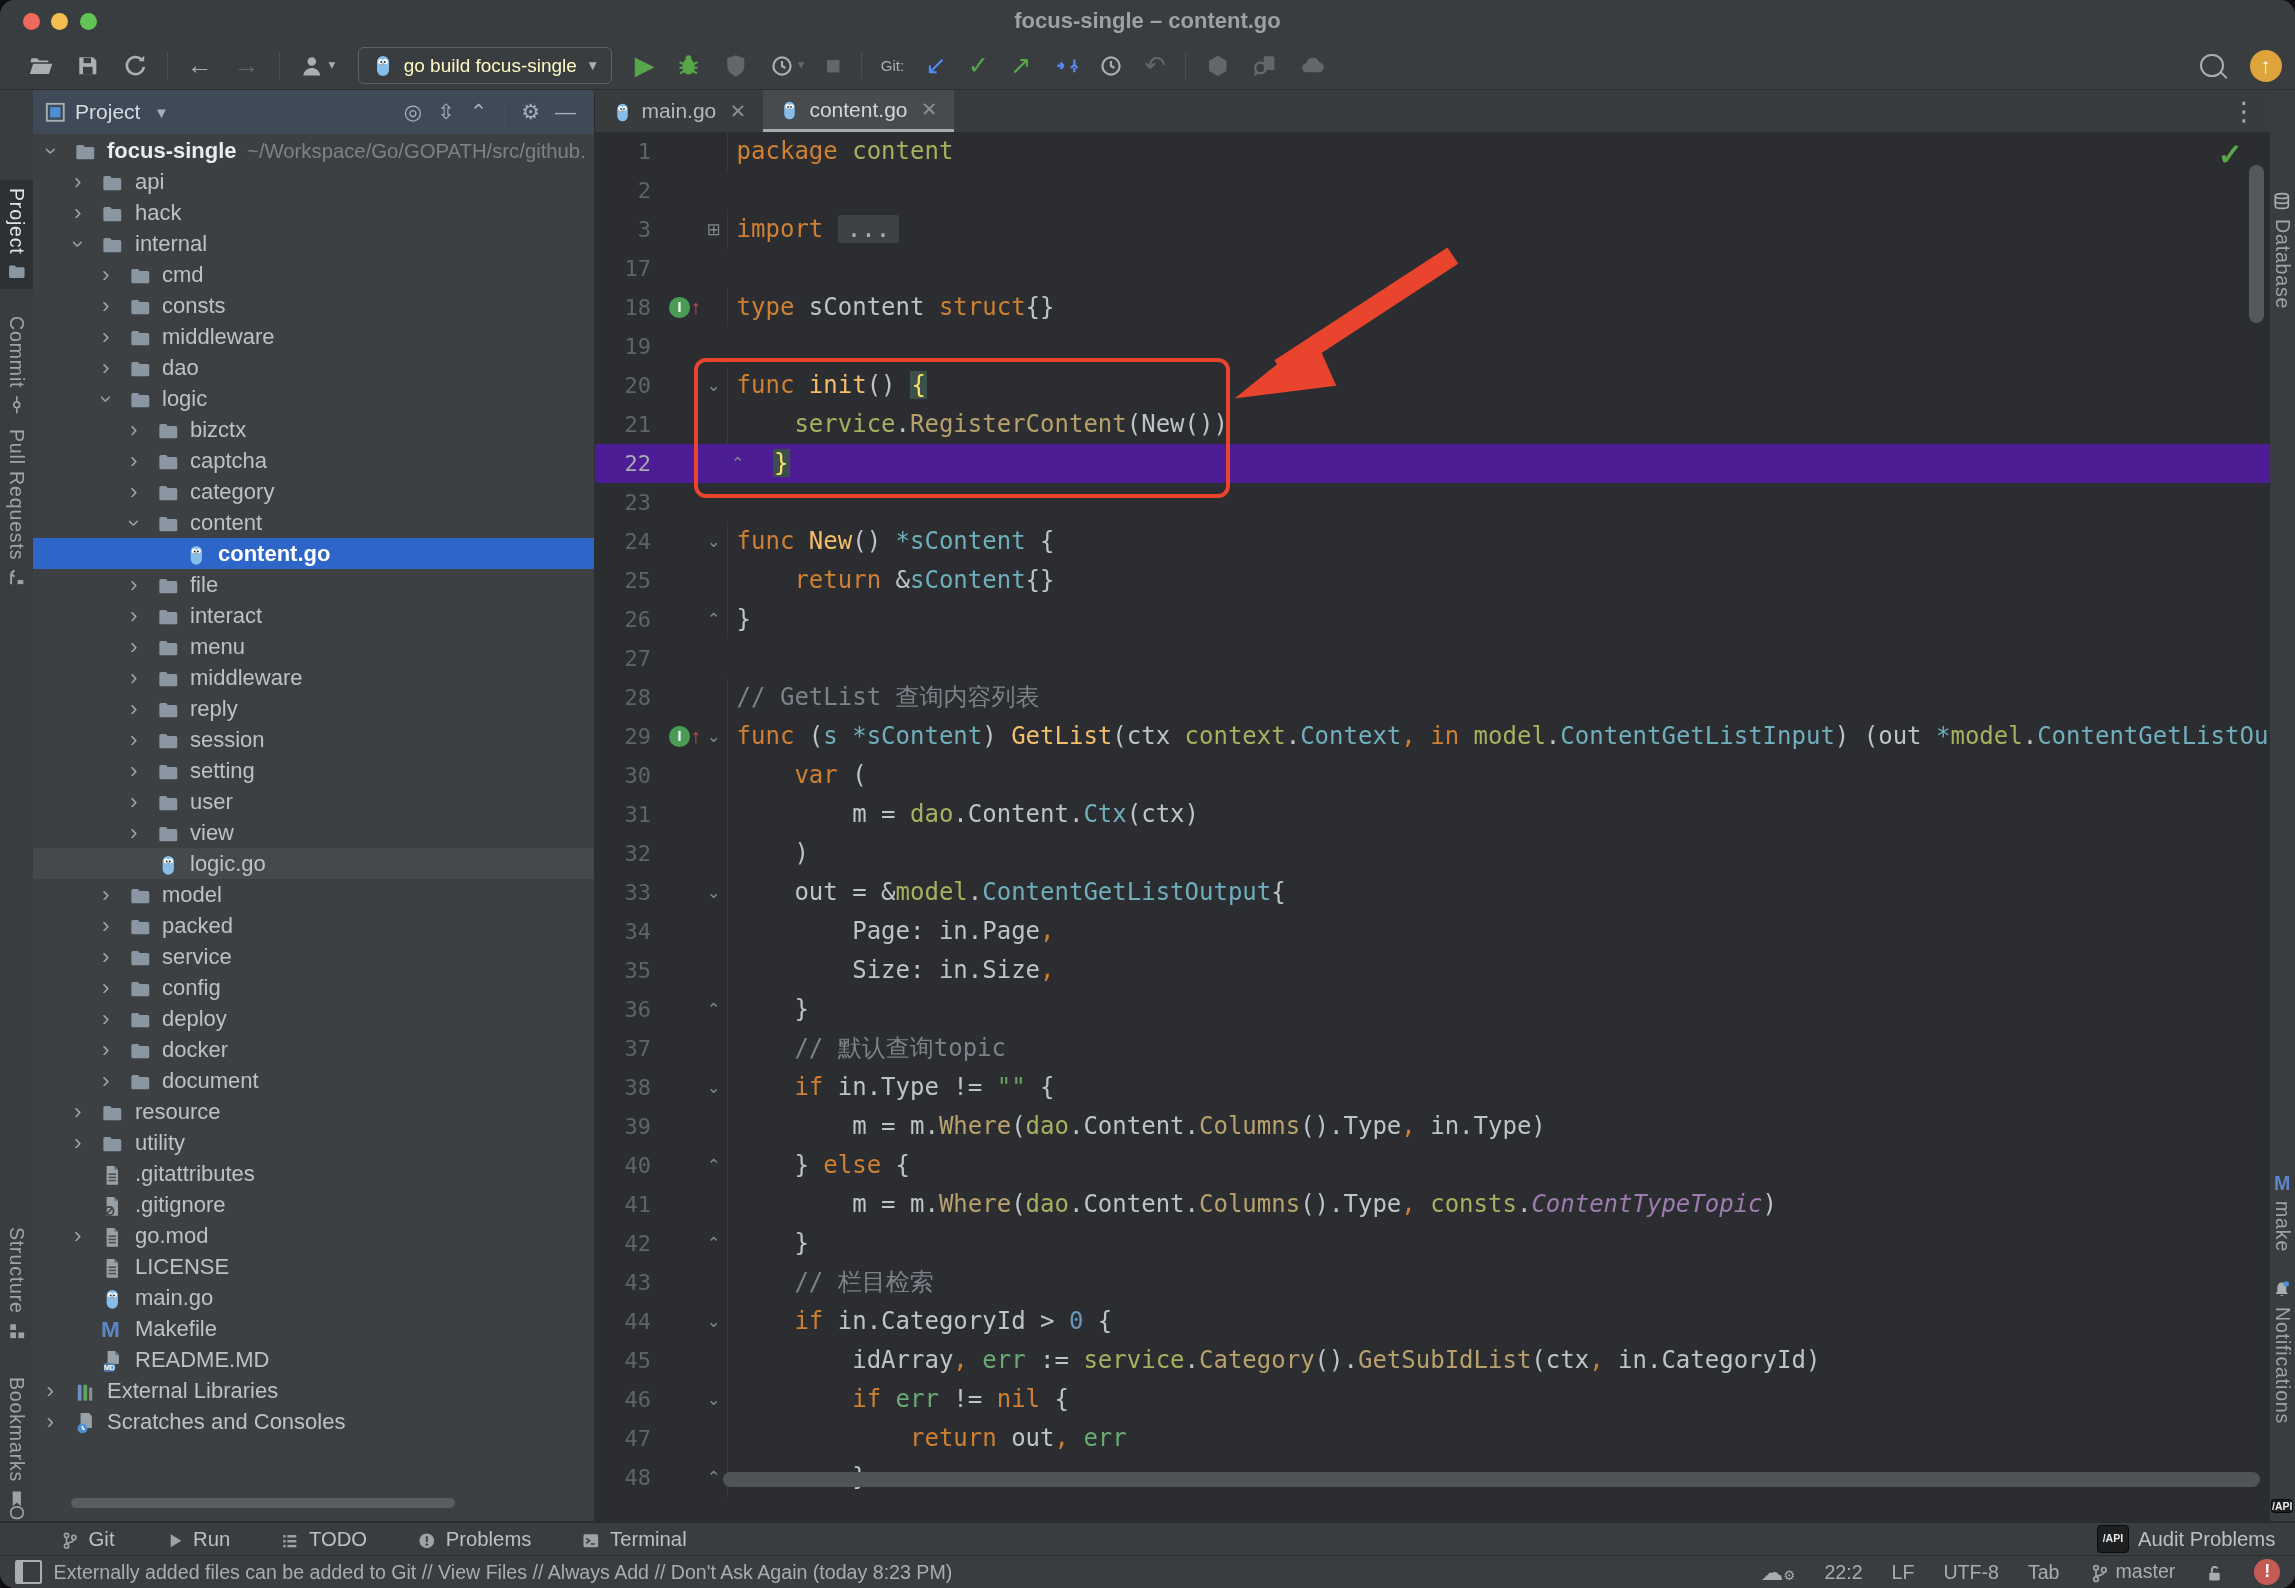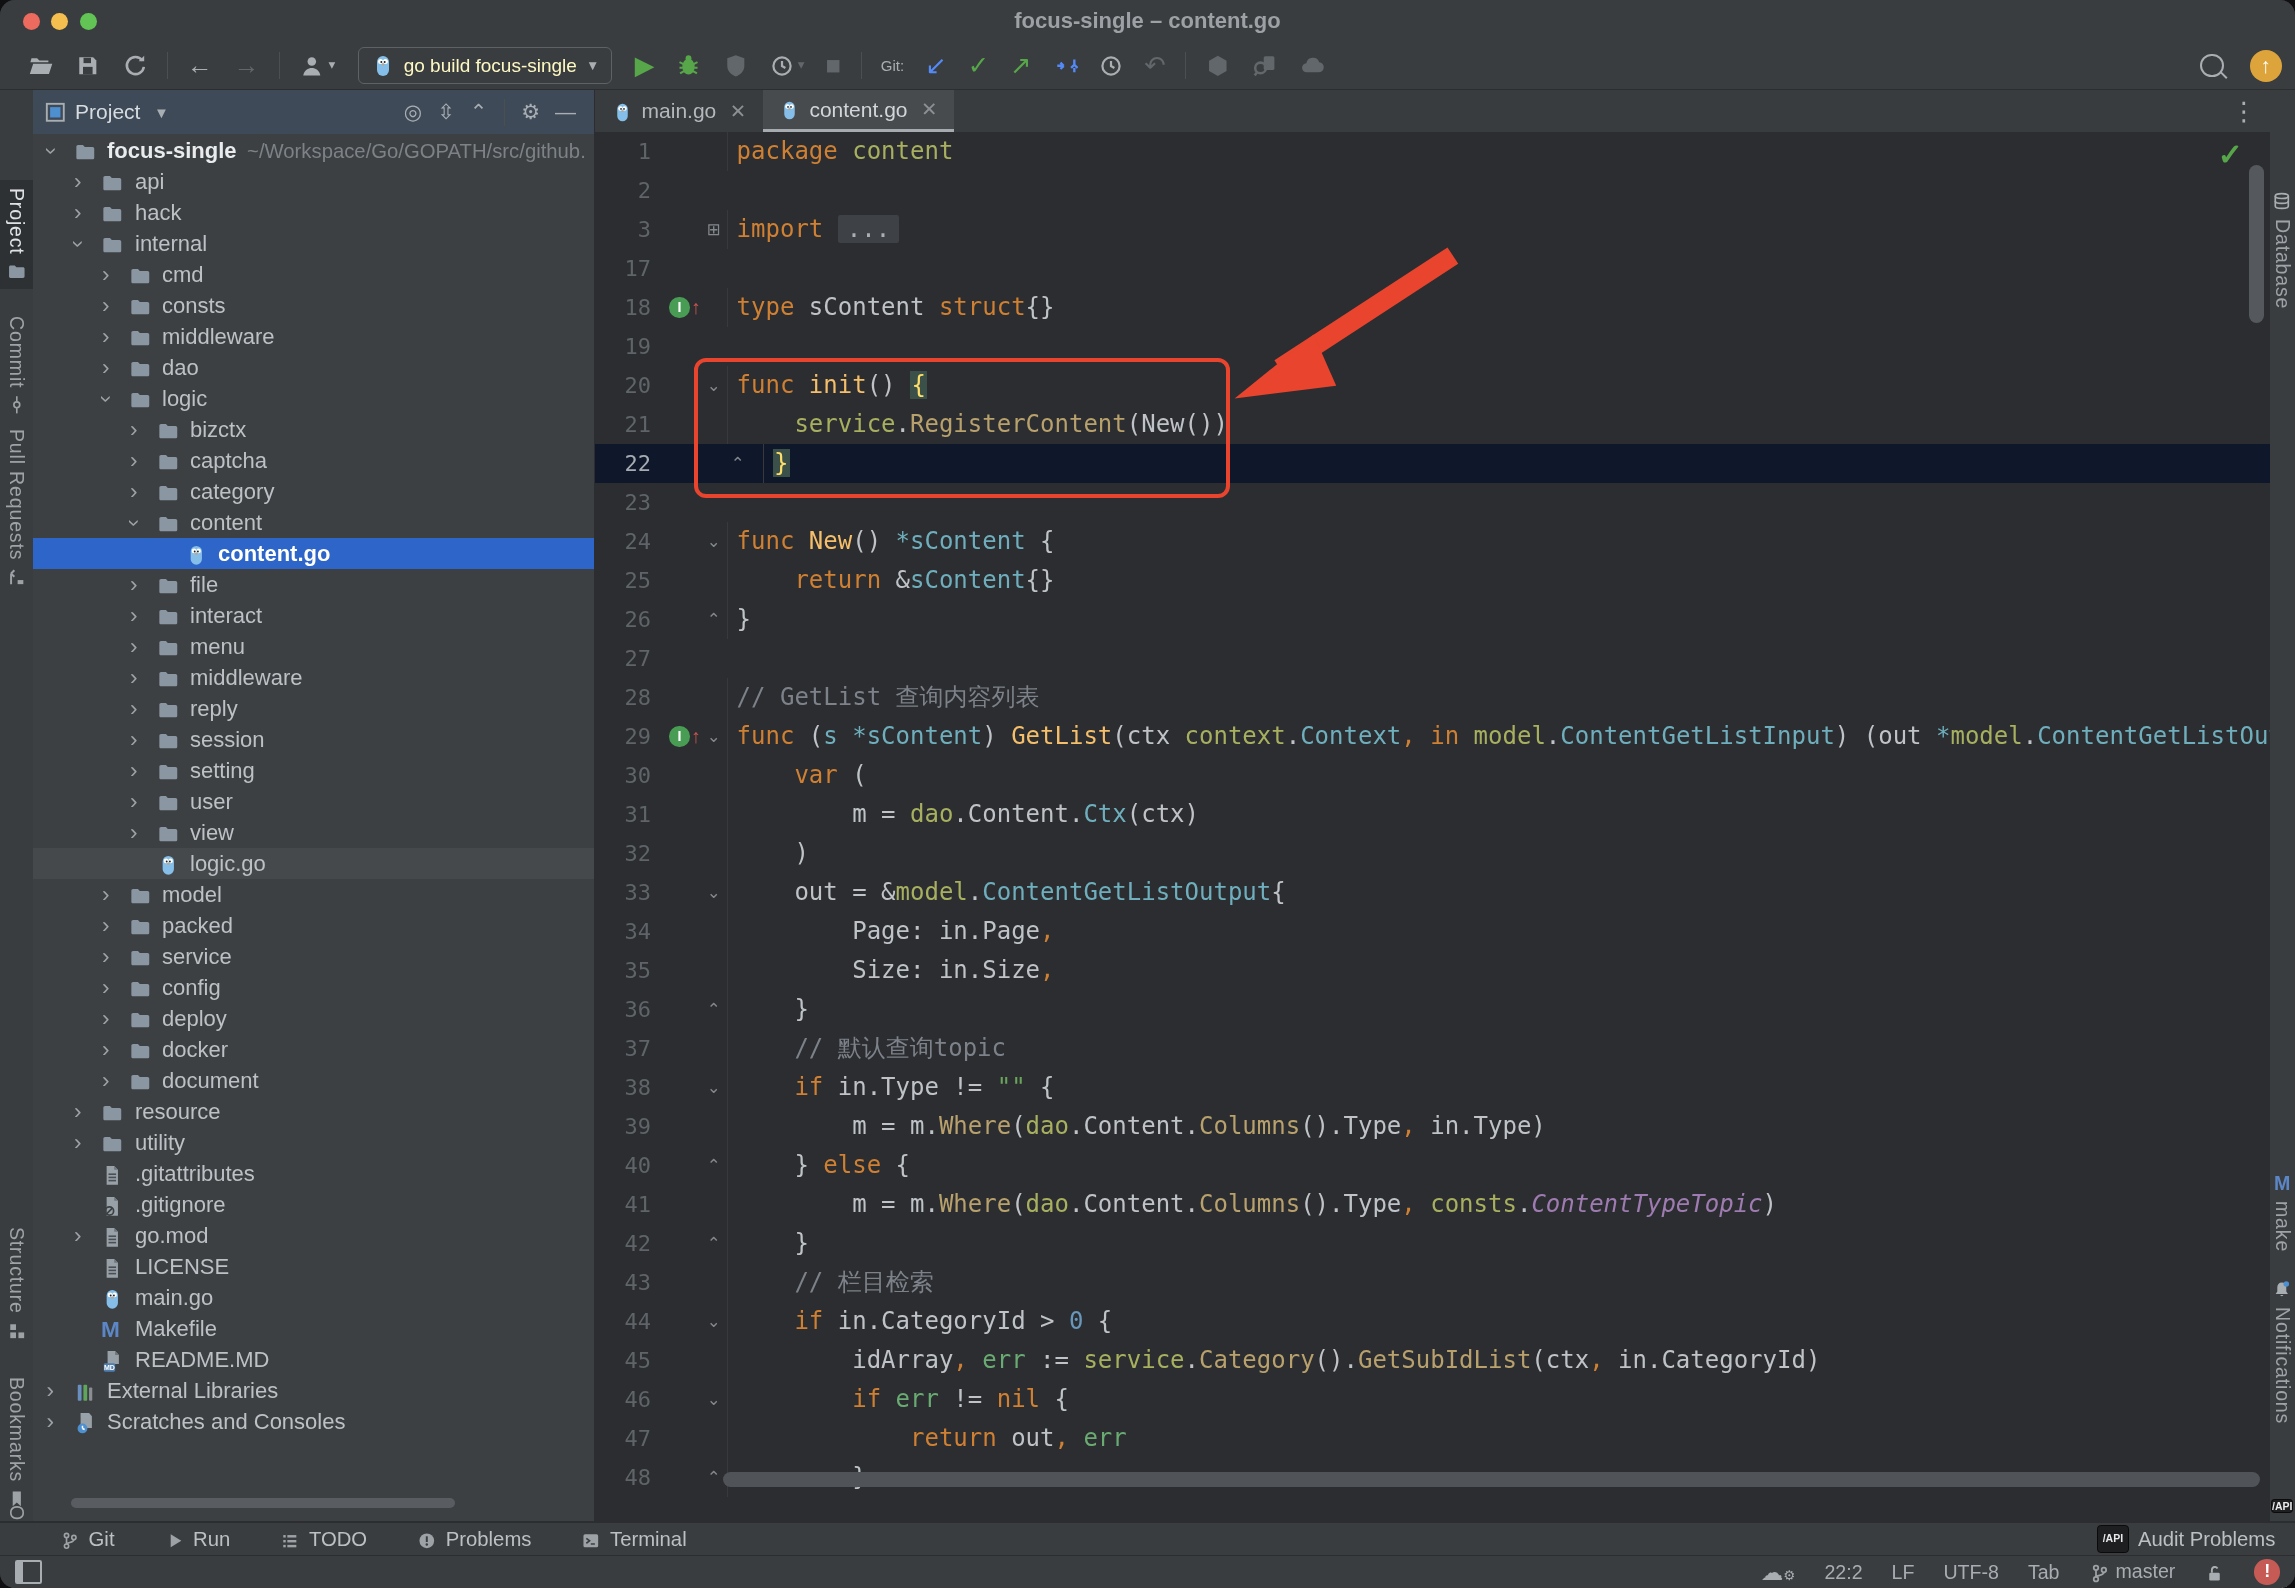--- a/index.html
+++ b/index.html
@@ -47,21 +47,21 @@
   #pscroll{position:absolute;left:38px;bottom:13.5px;width:384px;height:9.8px;border-radius:5.3px;background:#595D61;}
   
   #editor{left:595px;top:90px;width:1675px;height:1431px;background:#2B2D30;overflow:hidden;}
   #tabbar{position:absolute;left:0;top:0;width:100%;height:42px;background:#393C3E;display:flex;}
   .tab{display:flex;align-items:center;gap:9px;padding:0 16.6px;font-size:21px;color:#B4B8BD;}
   .tab.active{background:#474B4E;color:#D2D6DA;border-bottom:3px solid #A6ABB0;box-sizing:border-box;}
   .tab .x{color:#8C9094;font-size:19.6px;margin-left:4.5px;}
   #tabmenu{position:absolute;right:13.5px;top:0;line-height:42px;font-size:25.6px;color:#A9AEB3;}
   #code{position:absolute;left:0;top:42px;width:100%;}
   .crow{display:flex;height:39px;align-items:center;}
-  .crow.cur{background:#0f172a;gap:12px;}
+  .crow.cur{background:#4c1d95;gap:12px;}
   .ln{width:56px;flex:none;text-align:right;color:#5F6468;font:22px/39px "DejaVu Sans Mono",monospace;}
   .crow.cur .ln{color:#A6ACB2;}
   .gut{width:50px;flex:none;display:flex;align-items:center;justify-content:flex-end;gap:1.5px;height:100%;}
   .fold{width:25.6px;flex:none;text-align:center;color:#84888C;font-size:16.6px;}
   .cln{flex:1;white-space:pre;overflow:hidden;font:24px/39px "DejaVu Sans Mono",monospace;border-left:0.8px solid #37393C;padding-left:9px;}
   .impl{width:20.3px;height:20.3px;border-radius:50%;background:#499C54;color:#fff;font:bold 14.3px/20.3px "Liberation Sans",sans-serif;text-align:center;}
   .uparr{color:#C75450;font-size:19.6px;font-weight:bold;}
   .tk-kw{color:#CF8033;} .tk-fn{color:#F5BE6A;} .tk-call{color:#B8A16C;} .tk-ty{color:#6FAFBD;}
   .tk-pkg{color:#A8B05F;} .tk-cst{color:#9E7BB0;font-style:italic;} .tk-str{color:#69A55B;}
   .tk-num{color:#6897BB;} .tk-grn{color:#6AAB73;} .tk-cmt{color:#7D828A;} .tk-pl{color:#BFC3C7;}
@@ -896,20 +896,21 @@
         <span>Terminal</span>
       </span>
       <div id="audit">
       <span class="apibox">/API</span>
       <span>Audit Problems</span>
     </div>
   </div>
 
   <div class="abs" id="statusbar">
     <span class="layico"></span>
+    <span id="statusmsg">Externally added files can be added to Git // View Files // Always Add // Don't Ask Again (today 8:23 PM)</span>
     <span id="statusright">
       <span style="font-size:22.6px;">☁<span style="font-size:13.5px;">⚙</span></span>
       <span>22:2</span>
       <span>LF</span>
       <span>UTF-8</span>
       <span>Tab</span>
       <span style="display:flex;align-items:center;gap:6px;">
         <span class="svgi" id="branchico"><svg class="svgi" width="21" height="21" viewBox="0 0 24 24">
               <circle cx="8" cy="5.5" r="2.6" fill="none" stroke="#9DA2A7" stroke-width="2"></circle>
               <circle cx="8" cy="18.5" r="2.6" fill="none" stroke="#9DA2A7" stroke-width="2"></circle>

